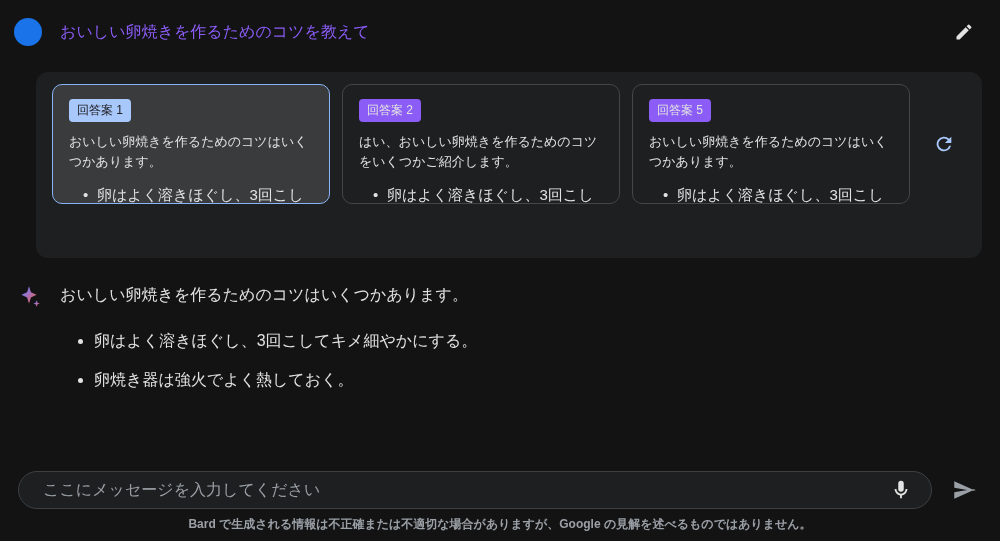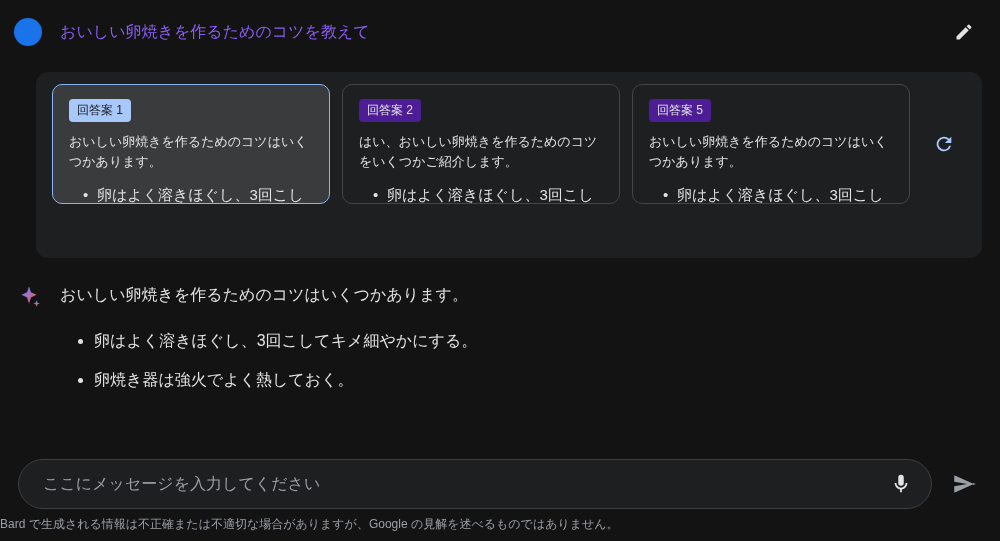--- a/index.html
+++ b/index.html
@@ -79,21 +79,21 @@
     overflow: hidden;
     position: relative;
     cursor: pointer;
   }
   .draft-card.selected {
     background: #393b3d;
     border-color: #8ab4f8;
   }
   .draft-badge {
     display: inline-block;
-    background: #4c1d95;
+    background: #8b5cf6;
     color: #e3e3e3;
     font-size: 12px;
     padding: 3px 8px;
     border-radius: 4px;
     margin-bottom: 10px;
   }
   .draft-card.selected .draft-badge {
     background: #a8c7fa;
     color: #202124;
   }
@@ -161,21 +161,21 @@
     position: absolute;
     left: 18px;
     right: 18px;
     bottom: 32px;
     display: flex;
     align-items: center;
     gap: 14px;
   }
   .input-pill {
     flex: 1;
-    height: 50px;
+    height: 38px;
     background: #1e1f20;
     border: 1px solid #3c4043;
     border-radius: 30px;
     display: flex;
     align-items: center;
     padding: 0 12px 0 24px;
   }
   .input-pill input {
     flex: 1;
     background: transparent;
@@ -196,23 +196,24 @@
     display: flex; align-items: center; justify-content: center;
     cursor: pointer;
   }
   .send-btn svg { fill: #9aa0a6; }
 
   
   .footer {
     position: absolute;
     bottom: 8px;
     left: 0; right: 0;
-    text-align: left;
+    text-align: center;
     font-size: 12px;
     color: #9aa0a6;
+    font-weight: bold;
   }
 </style>
 </head>
 <body>
 
 <div class="prompt-row">
   <div class="avatar"></div>
   <div class="prompt-text">おいしい卵焼きを作るためのコツを教えて</div>
   <div class="edit-btn">
     <svg width="20" height="20" viewBox="0 0 24 24">

